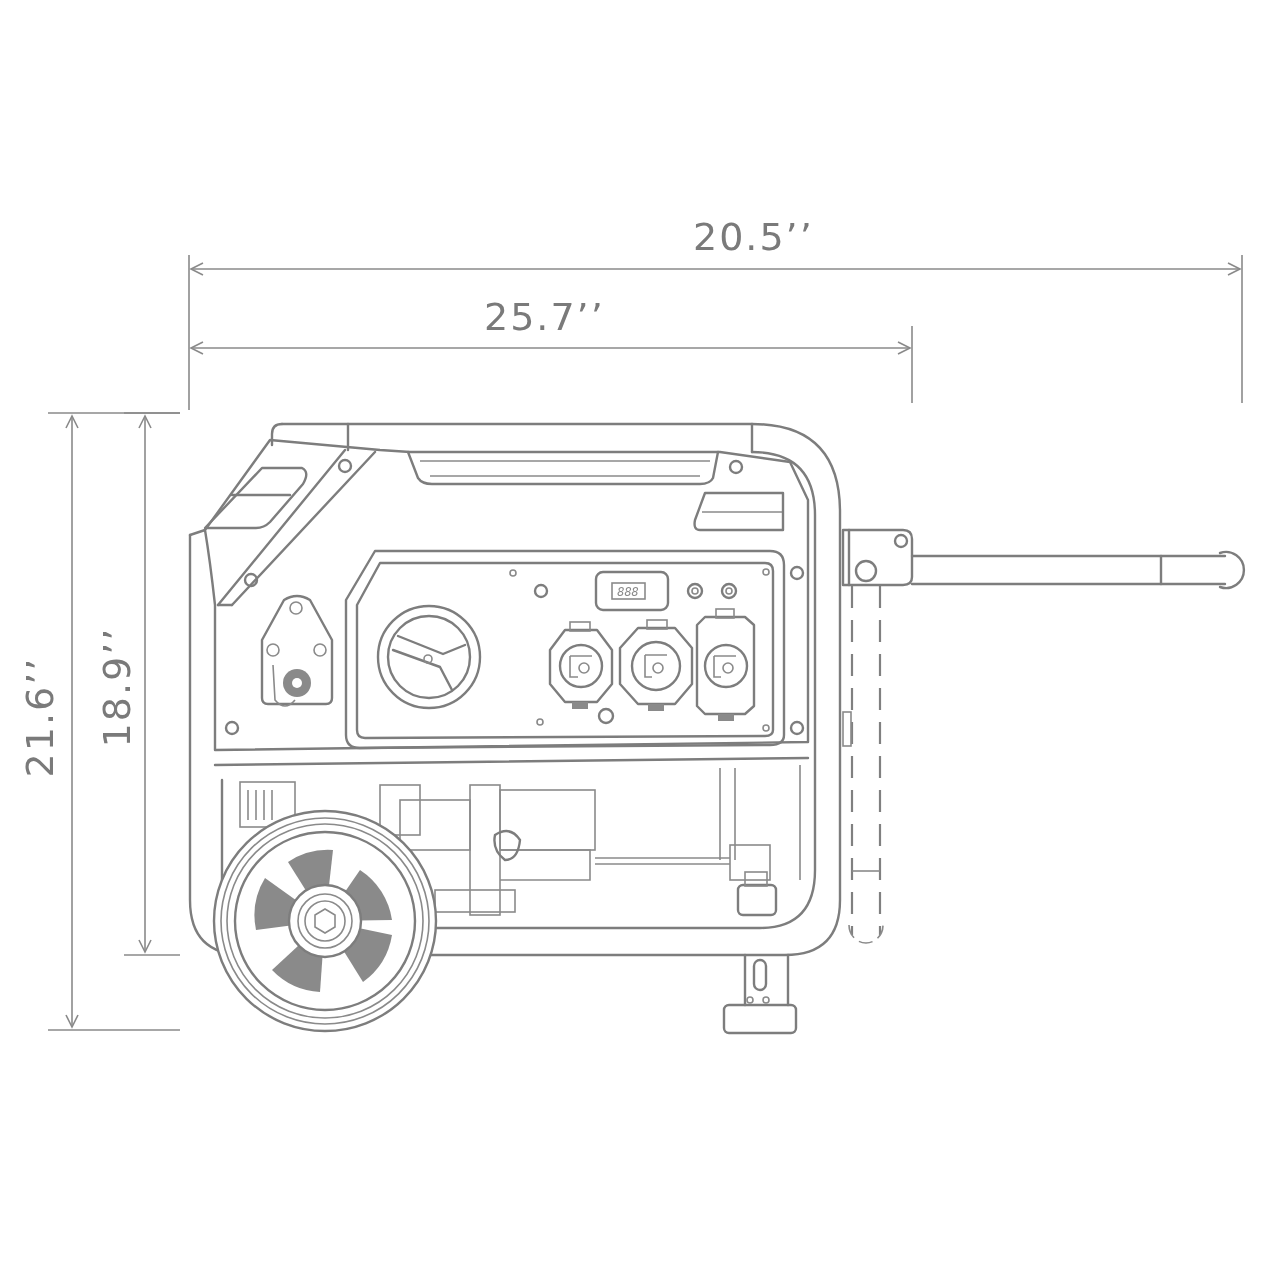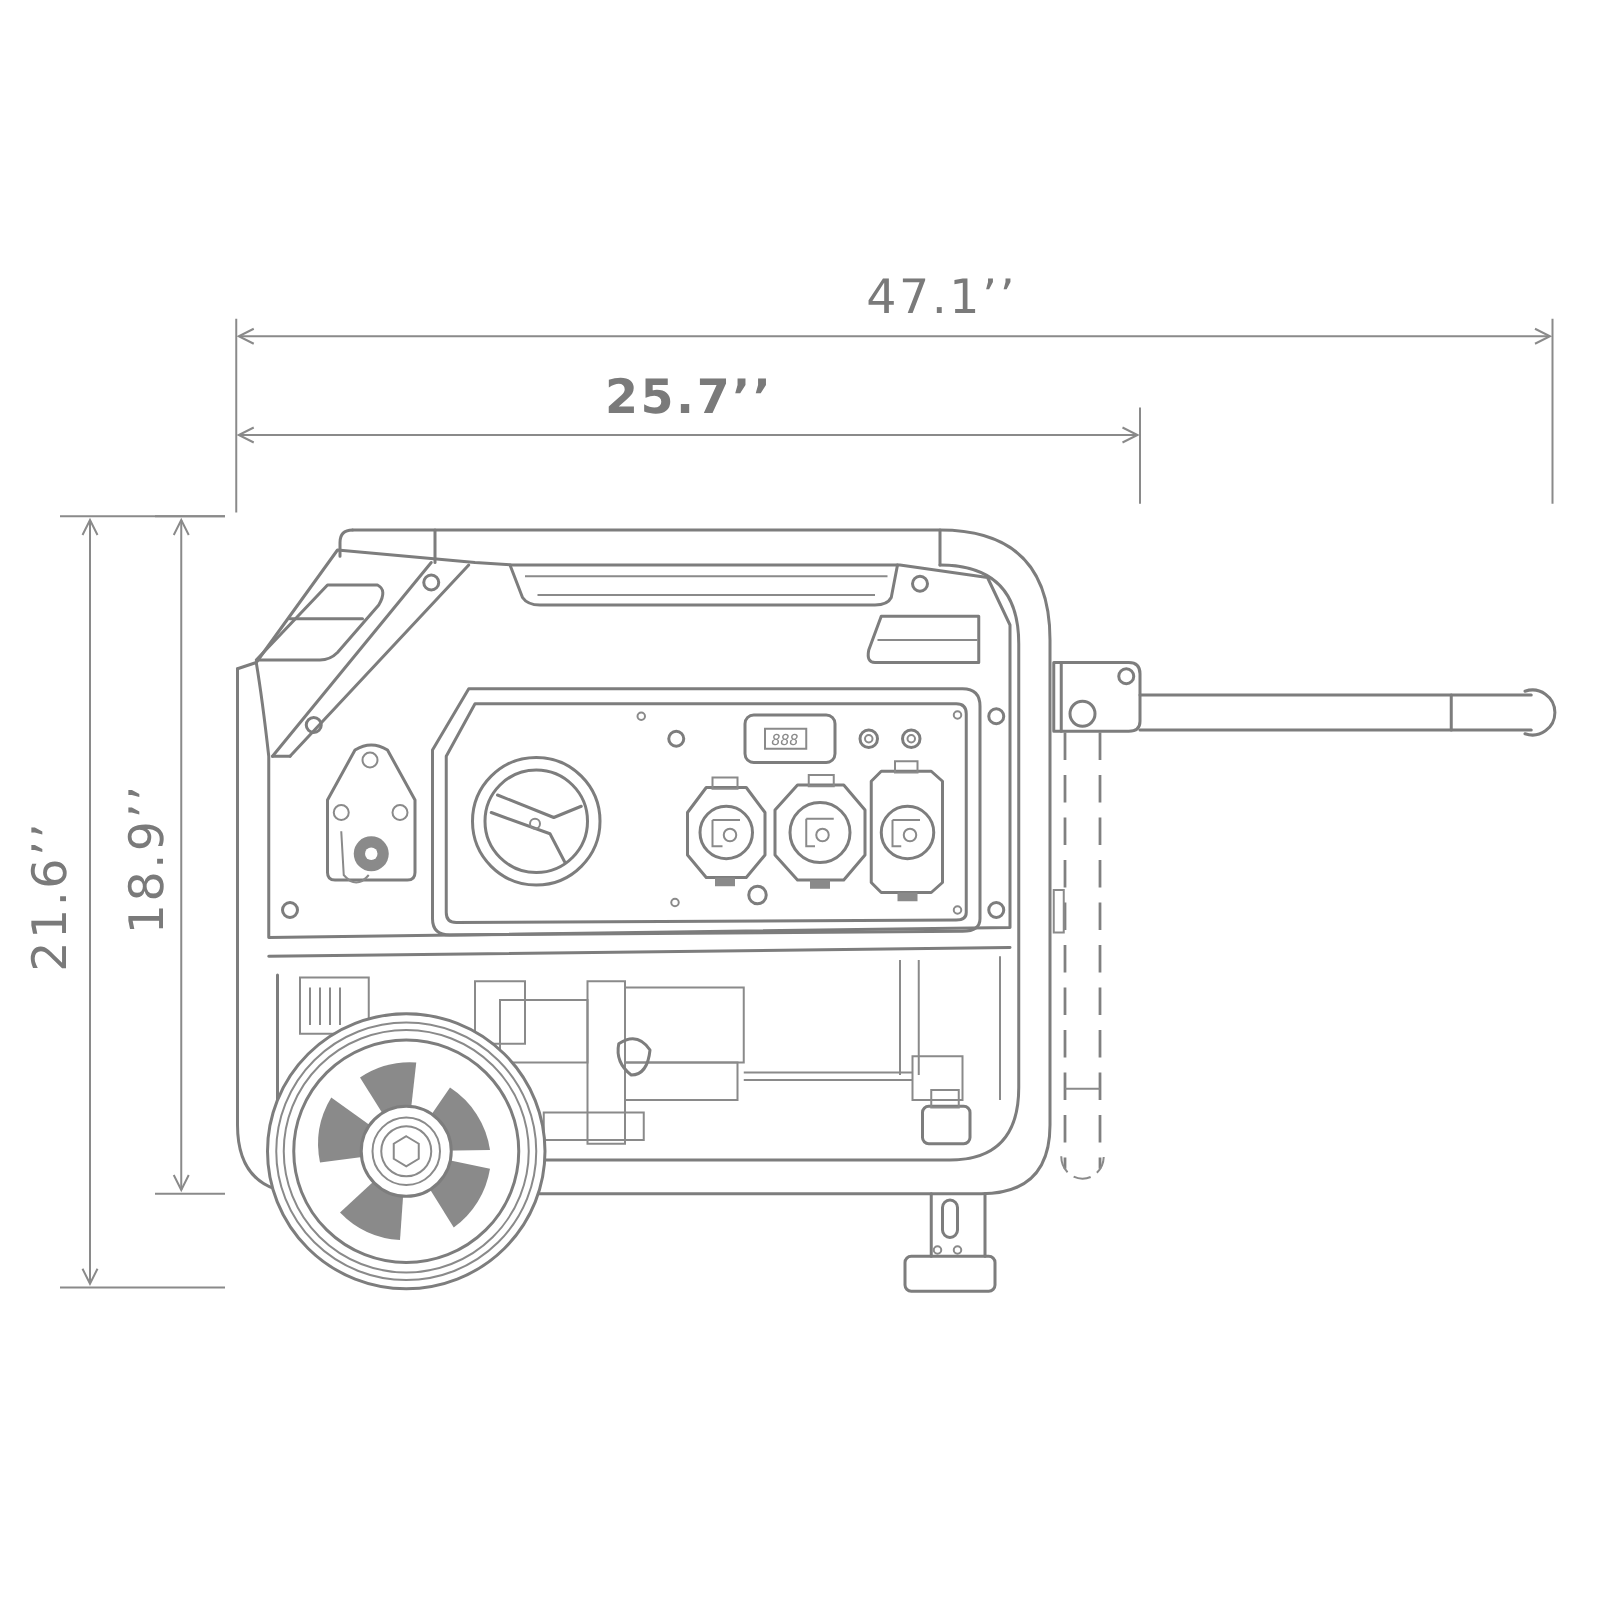--- a/index.html
+++ b/index.html
@@ -213,17 +213,17 @@
       </g>
       <circle class="fill-white" cx="325" cy="921" r="36"></circle>
       <circle class="ln" cx="325" cy="921" r="36"></circle>
       <circle class="ln-thin" cx="325" cy="921" r="27"></circle>
       <circle class="ln-thin" cx="325" cy="921" r="20"></circle>
       <polygon class="ln-thin" points="325,909 335,915 335,927 325,933 315,927 315,915"></polygon>
     </g>
   </svg>
 
   
-  <div class="dim-label" style="left:693px; top:215px;">47.1’’</div>
-  <div class="dim-label" style="left:484px; top:295px;font-weight:bold;">25.7’’</div>
+  <div class="dim-label" style="left:693px; top:215px;">20.5’’</div>
+  <div class="dim-label" style="left:484px; top:295px;">25.7’’</div>
   <div class="dim-label vertical" style="left:-25px; top:695px; width:130px; text-align:center;">21.6’’</div>
   <div class="dim-label vertical" style="left:52px; top:665px; width:130px; text-align:center;">18.9’’</div>
 </div>
 
 </body></html>

